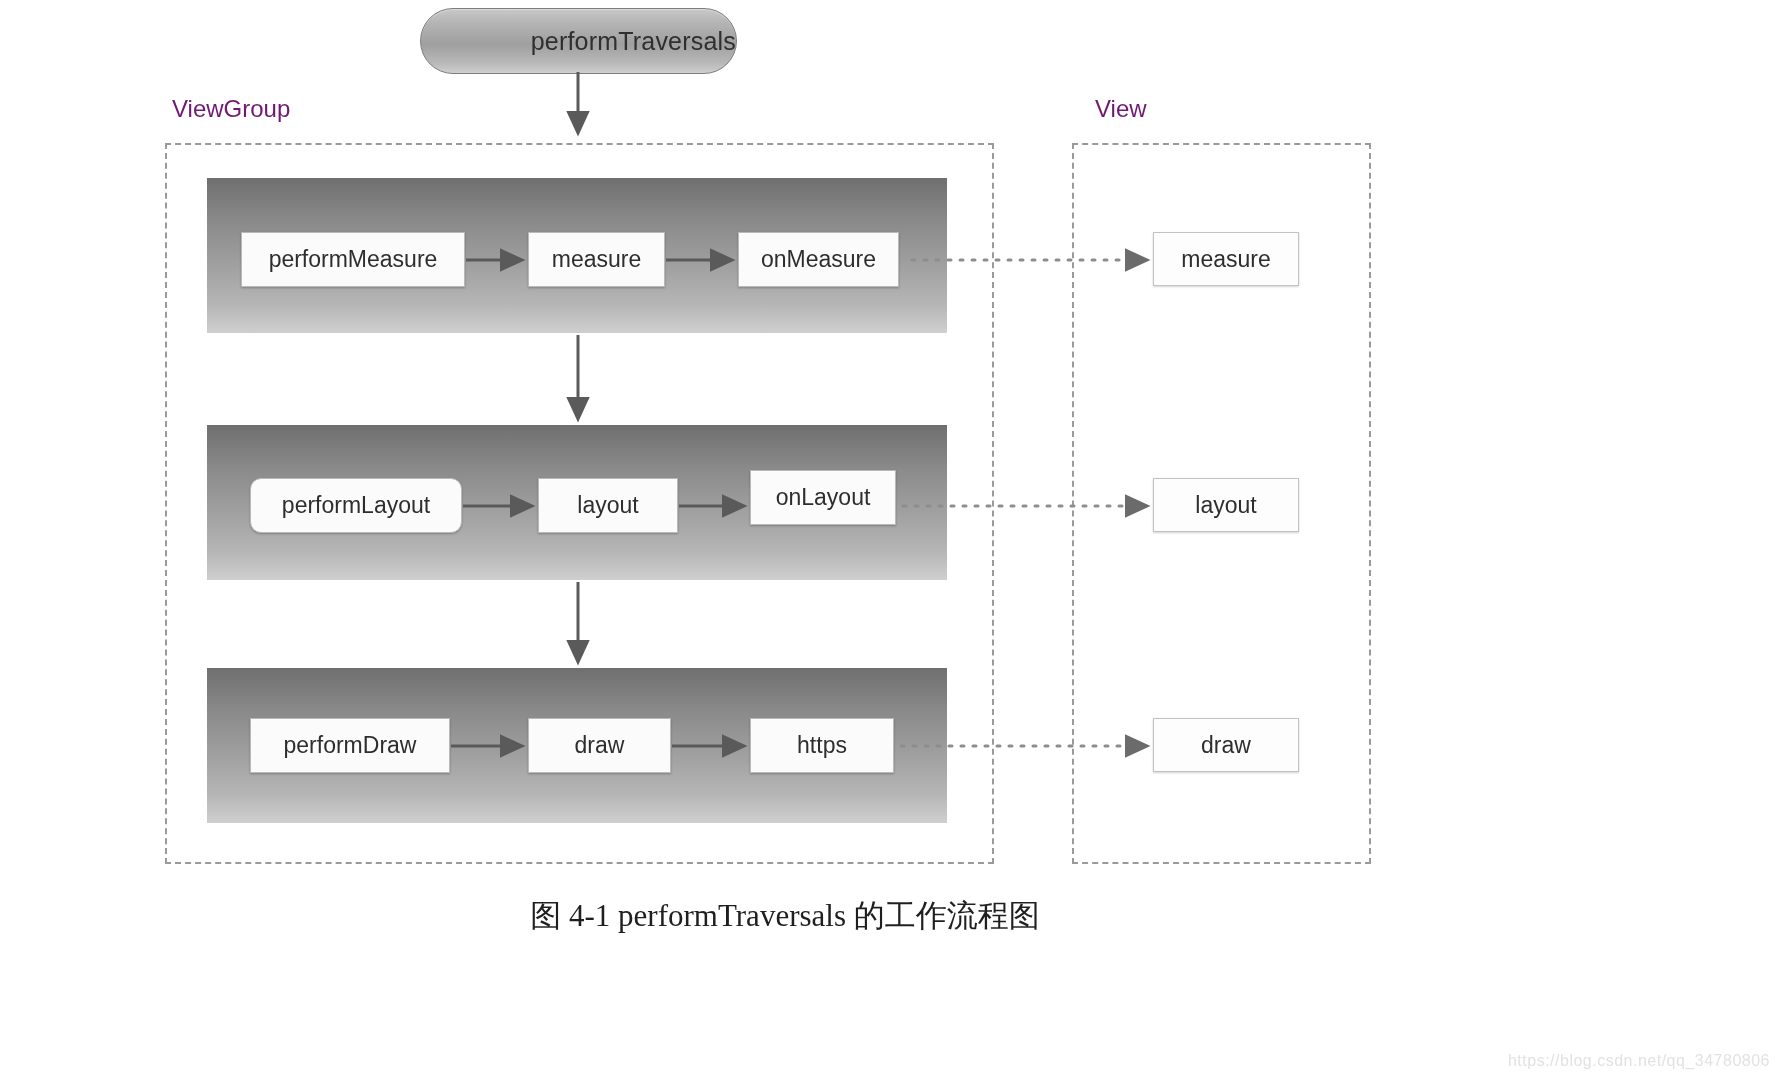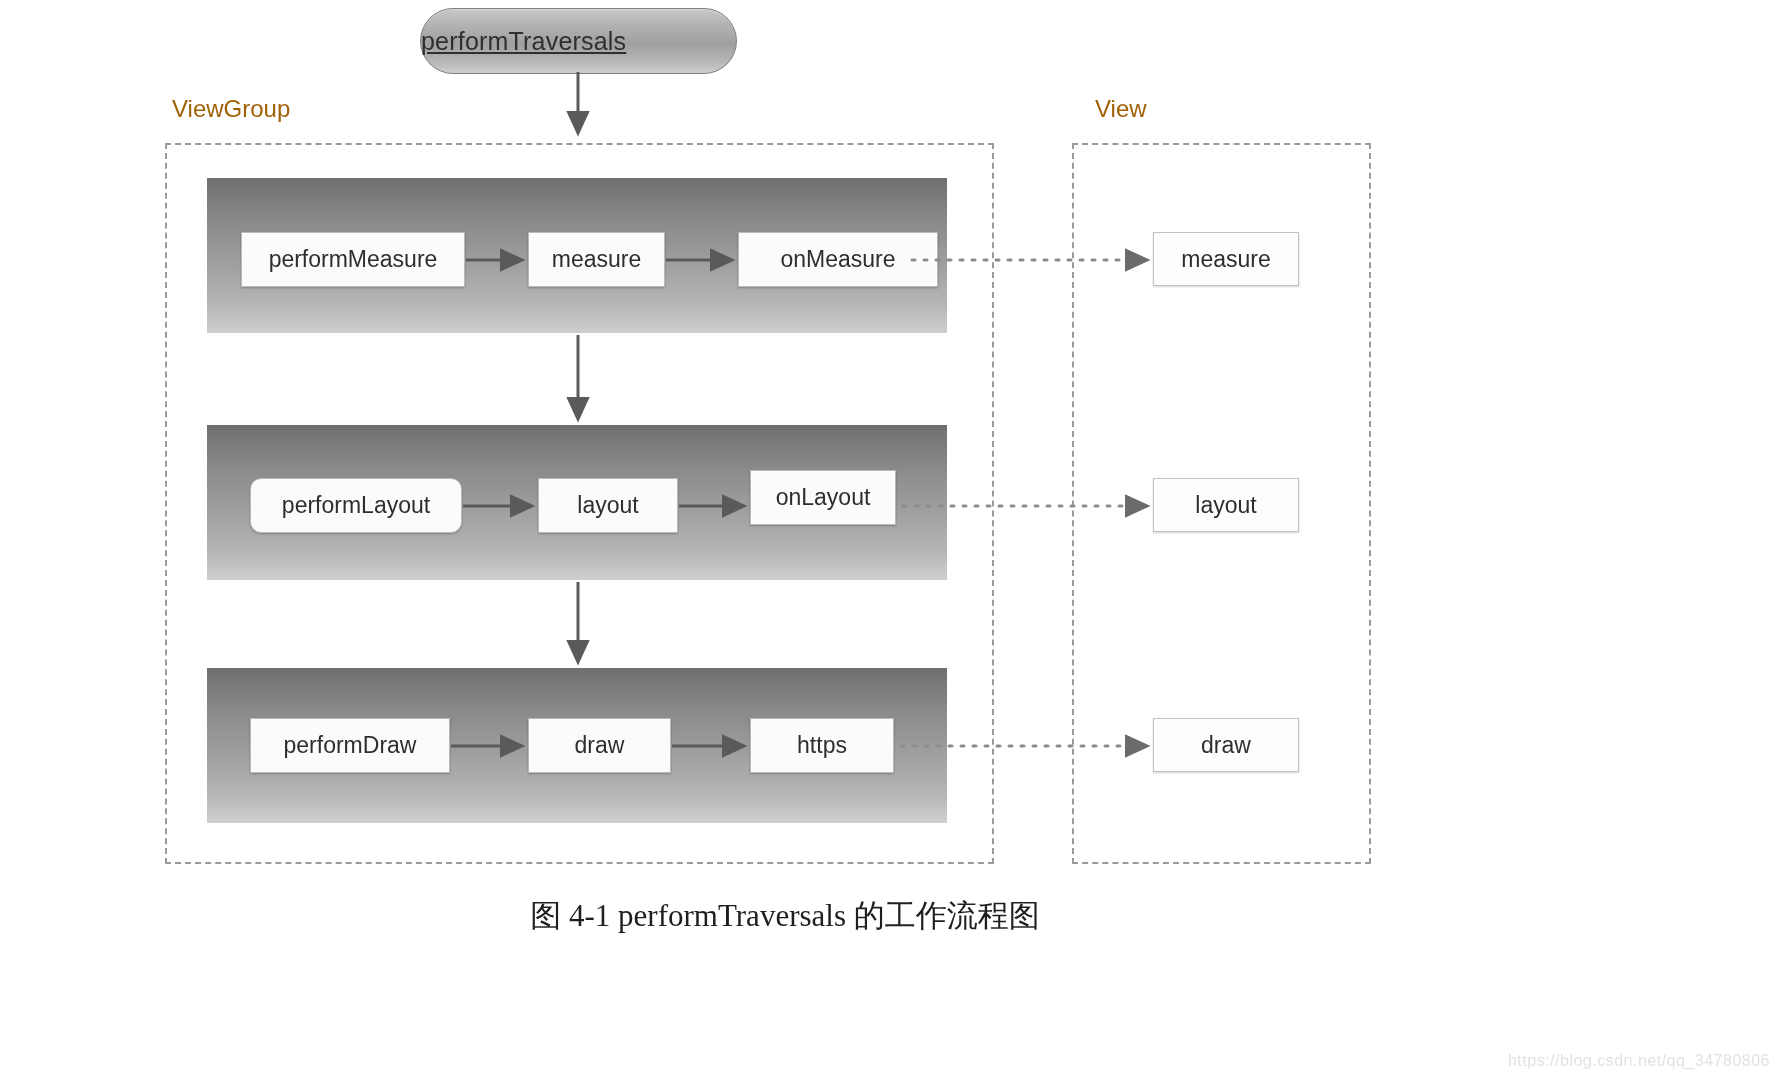--- a/index.html
+++ b/index.html
@@ -29,32 +29,31 @@
     left: 420px;
     top: 8px;
     width: 315px;
     height: 64px;
     border-radius: 34px;
     background: linear-gradient(to bottom, #c9c9c9 0%, #b4b4b4 22%, #9f9f9f 55%, #b9b9b9 85%, #cfcfcf 100%);
     border: 1px solid #7d7d7d;
     box-shadow: inset 0 1px 0 rgba(255,255,255,0.35);
     display: flex;
     align-items: center;
-    justify-content: flex-start;
+    justify-content: flex-end;
     font-size: 25px;
     color: #2f2f2f;
     letter-spacing: 0.2px;
-    text-decoration: underline;
   }
 
   
   .group-label {
     position: absolute;
     font-size: 24px;
-    color: #a16207;
+    color: #701a75;
     text-align: center;
   }
   .label-viewgroup { left: 172px; top: 95px; }
   .label-view { left: 1095px; top: 95px; }
 
   
   .dashed-box {
     position: absolute;
     border: 2px dashed #9a9a9a;
     background: transparent;
@@ -95,21 +94,21 @@
     justify-content: center;
     font-size: 23px;
     color: #2e2e2e;
     height: 55px;
     box-sizing: border-box;
   }
 
   
   .n-performMeasure { left: 241px; top: 232px; width: 224px; }
   .n-measure        { left: 528px; top: 232px; width: 137px; }
-  .n-onMeasure      { left: 738px; top: 232px; width: 200px; }
+  .n-onMeasure      { left: 738px; top: 232px; width: 161px; }
   
   .n-performLayout  { left: 250px; top: 478px; width: 212px; border-radius: 11px; }
   .n-layout         { left: 538px; top: 478px; width: 140px; }
   .n-onLayout       { left: 750px; top: 470px; width: 146px; }
   
   .n-performDraw    { left: 250px; top: 718px; width: 200px; }
   .n-draw           { left: 528px; top: 718px; width: 143px; }
   .n-onDraw         { left: 750px; top: 718px; width: 144px; }
 
   

